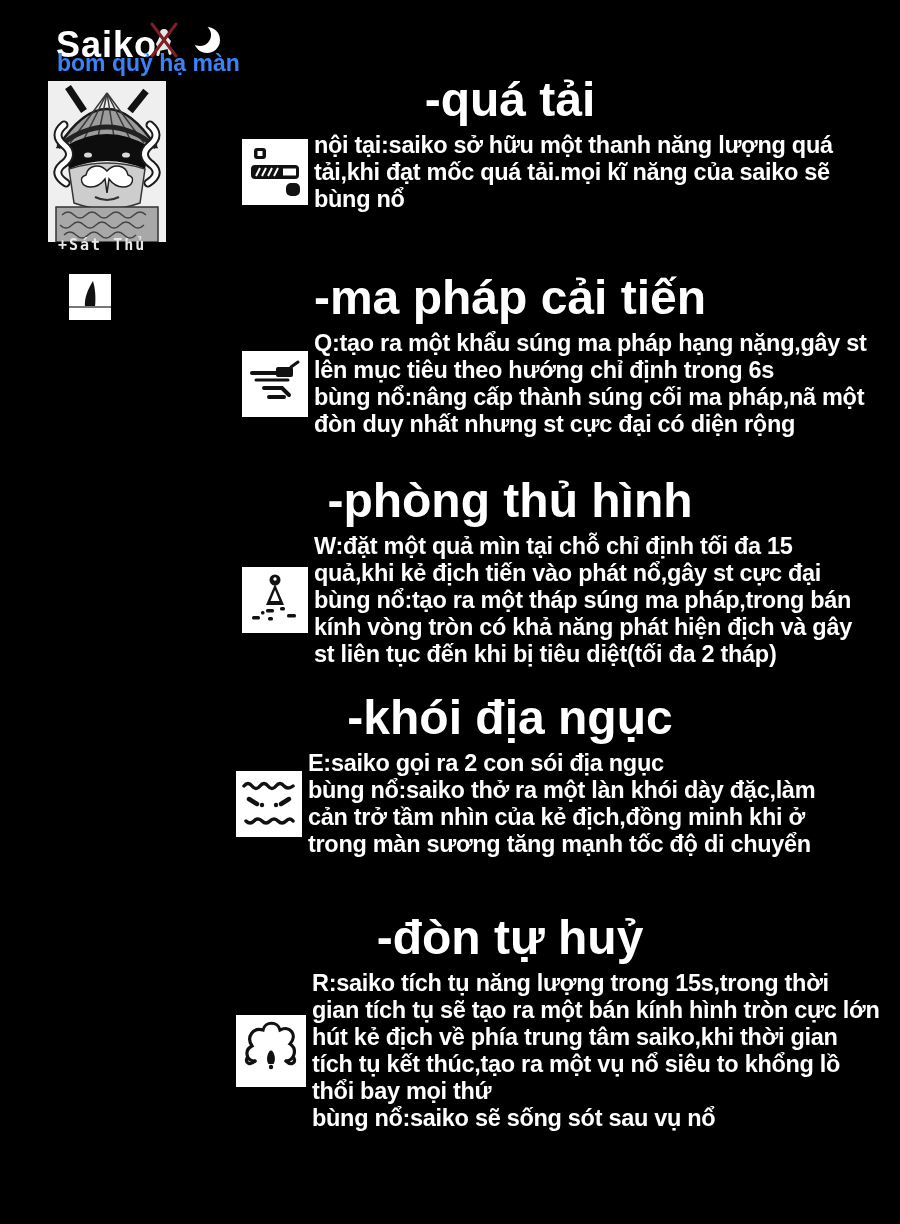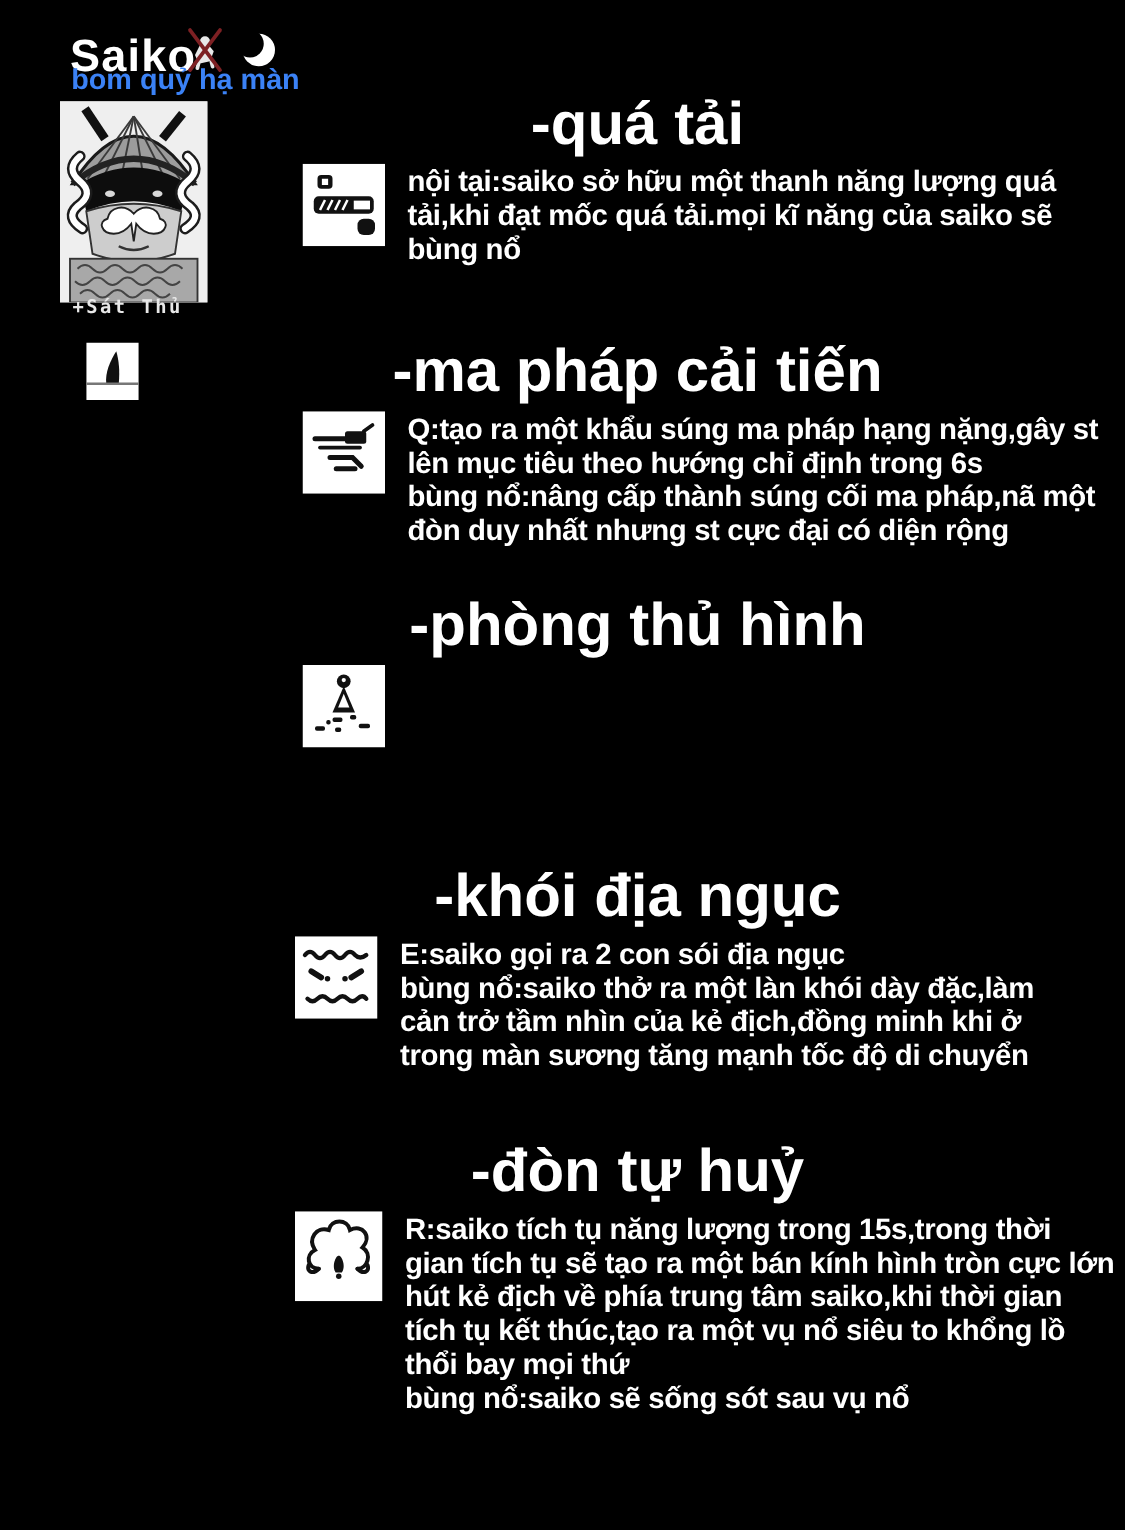--- a/index.html
+++ b/index.html
@@ -26,21 +26,21 @@
     font-size:15px;font-weight:bold;letter-spacing:2px;color:#e8e8e8;
     font-family:"DejaVu Sans Mono",monospace;
   }
   .role-icon{position:absolute;left:69px;top:274px;width:42px;height:46px;}
   
   .ability{position:absolute;left:180px;width:660px;}
   .ability h2{
     margin:0 0 6px 0;text-align:center;
     font-size:48px;line-height:50px;font-weight:bold;color:#fff;letter-spacing:0px;
   }
-  .ability .row{display:flex;align-items:flex-start;padding-left:62px;gap:18px;}
+  .ability .row{display:flex;align-items:center;padding-left:62px;gap:6px;}
   .icon-box{flex:0 0 66px;width:66px;height:66px;}
   .desc{
     margin:0;padding-top:1px;
     font-size:23.5px;line-height:27px;font-weight:bold;letter-spacing:-0.3px;
     white-space:pre;color:#fff;
   }
   .a1{top:75px}.a2{top:273px}.a3{top:476px}.a4{top:693px}.a5{top:913px}
   .a4 .row,.a5 .row{padding-left:56px;}
   .a5 .icon-box{flex-basis:70px;width:70px;height:72px;}
   svg{display:block}
@@ -191,20 +191,25 @@
           <g fill="#111">
             <rect x="24" y="42" width="8" height="3.5" rx="1.5"></rect>
             <rect x="38" y="40" width="5" height="3.5" rx="1.5"></rect>
             <rect x="10" y="49" width="8" height="3.5" rx="1.5"></rect>
             <rect x="26" y="50" width="5" height="3.5" rx="1.5"></rect>
             <rect x="45" y="47" width="9" height="3.5" rx="1.5"></rect>
             <rect x="19" y="44" width="3.5" height="3.5" rx="1.5"></rect>
           </g>
         </svg>
       </div>
+      <p class="desc">W:đặt một quả mìn tại chỗ chỉ định tối đa 15
+quả,khi kẻ địch tiến vào phát nổ,gây st cực đại
+bùng nổ:tạo ra một tháp súng ma pháp,trong bán
+kính vòng tròn có khả năng phát hiện địch và gây
+st liên tục đến khi bị tiêu diệt(tối đa 2 tháp)</p>
     </div>
   </section>
 
   <section class="ability a4">
     <h2>-khói địa ngục</h2>
     <div class="row">
       <div class="icon-box">
         <svg width="66" height="66" viewBox="0 0 66 66">
           <rect width="66" height="66" fill="#fff"></rect>
           <g stroke="#111" stroke-width="3.5" fill="none" stroke-linecap="round">

